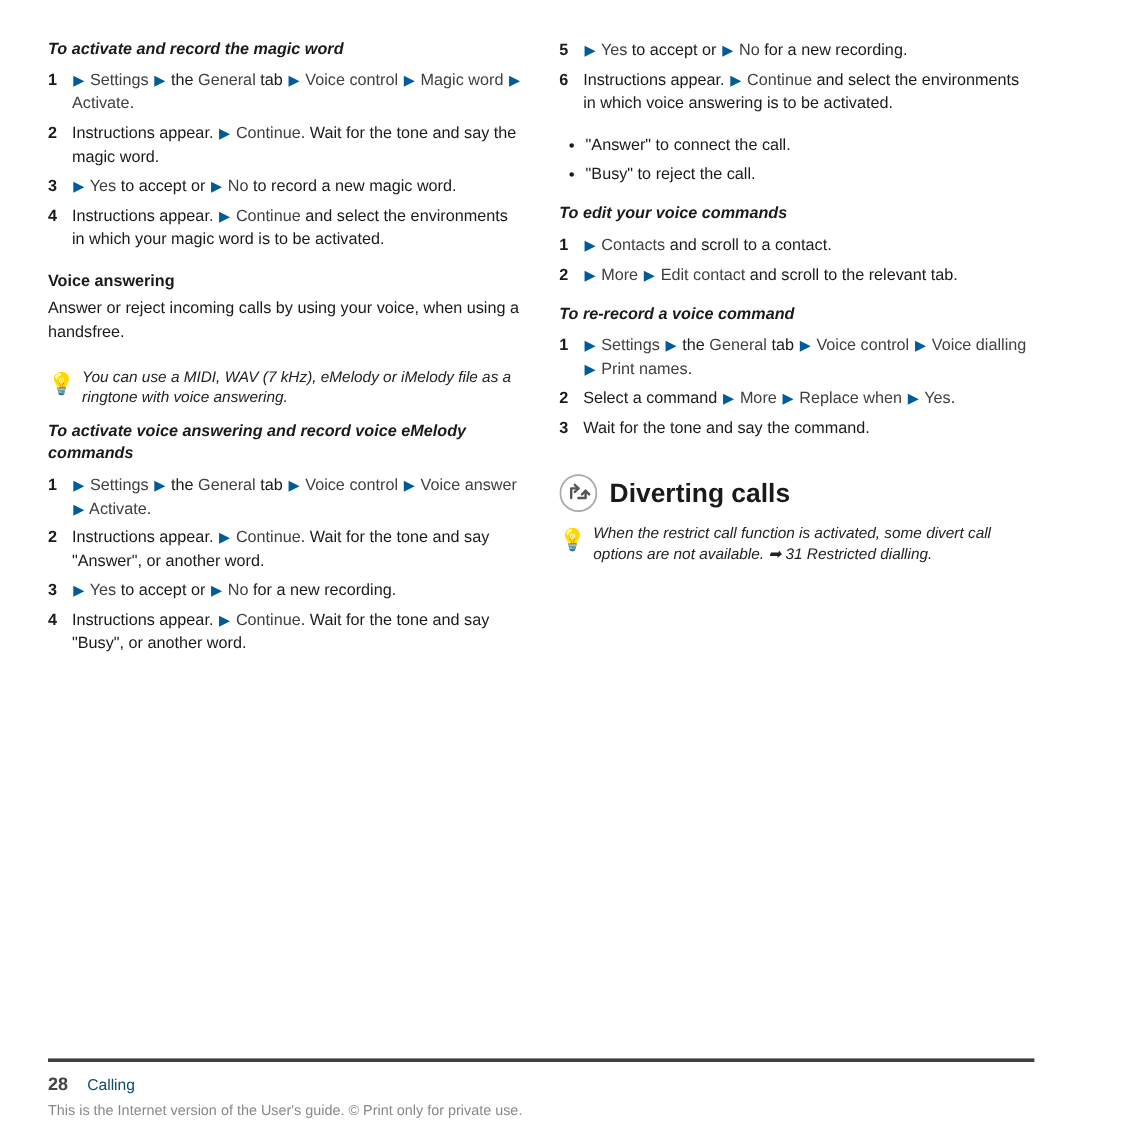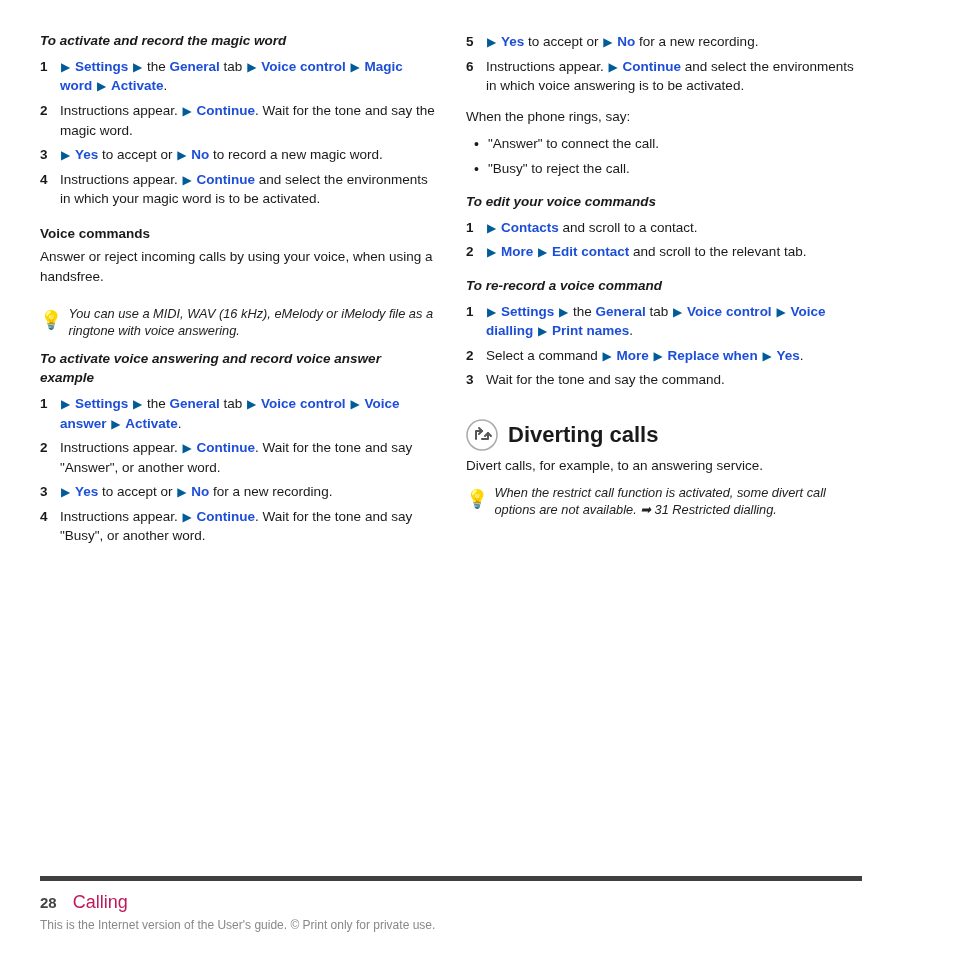--- a/index.html
+++ b/index.html
@@ -57,22 +57,22 @@
       min-width: 16px;
       margin-right: 4px;
       font-size: 13.5px;
     }
     .step-text {
       flex: 1;
       font-size: 13.5px;
       line-height: 1.45;
     }
     .link-blue {
-      color: #1d4ed8;
-      font-weight: bold;
+      color: #404040;
+      font-weight: normal;
     }
     .arrow {
       color: #005b99;
       font-size: 12px;
       margin: 0 1px;
     }
     .para {
       font-size: 13.5px;
       line-height: 1.45;
       margin-bottom: 8px;
@@ -121,37 +121,37 @@
       height: 32px;
       flex-shrink: 0;
     }
     .divert-title {
       font-size: 22px;
       font-weight: bold;
       color: #1a1a1a;
       line-height: 1.2;
     }
     .footer {
-      border-top: 5px solid #404040;
+      border-top: 3px solid #404040;
       padding-top: 8px;
       margin-top: 4px;
     }
     .footer-page {
       display: flex;
       align-items: baseline;
       gap: 16px;
     }
     .footer-num {
       font-size: 15px;
       font-weight: bold;
       color: #444;
     }
     .footer-section {
-      font-size: 18px;
-      color: #be185d;
+      font-size: 13px;
+      color: #0c4a6e;
     }
     .footer-notice {
       font-size: 12px;
       color: #888;
       margin-top: 2px;
     }
     .mb6 { margin-bottom: 6px; }
     .mb10 { margin-bottom: 10px; }
     .mb4 { margin-bottom: 4px; }
     .mt8 { margin-top: 8px; }
@@ -198,29 +198,29 @@
           </span>
         </li>
         <li>
           <span class="step-num">4</span>
           <span class="step-text">
             Instructions appear. <span class="arrow">▶</span> <span class="link-blue">Continue</span> and select the environments in which your magic word is to be activated.
           </span>
         </li>
       </ol>
 
-      <p class="section-title-bold mb4">Voice commands</p>
+      <p class="section-title-bold mb4">Voice answering</p>
       <p class="para mb10">Answer or reject incoming calls by using your voice, when using a handsfree.</p>
 
       <div class="tip-box">
         <span class="tip-icon">💡</span>
-        <span class="tip-text">You can use a MIDI, WAV (16 kHz), eMelody or iMelody file as a ringtone with voice answering.</span>
+        <span class="tip-text">You can use a MIDI, WAV (7 kHz), eMelody or iMelody file as a ringtone with voice answering.</span>
       </div>
 
-      <p class="section-title-italic mb6">To activate voice answering and record voice answer example</p>
+      <p class="section-title-italic mb6">To activate voice answering and record voice eMelody commands</p>
 
       <ol class="step-list">
         <li>
           <span class="step-num">1</span>
           <span class="step-text">
             <span class="arrow">▶</span> <span class="link-blue">Settings</span> <span class="arrow">▶</span> the <span class="link-blue">General</span> tab <span class="arrow">▶</span> <span class="link-blue">Voice control</span> <span class="arrow">▶</span> <span class="link-blue">Voice answer</span> <span class="arrow">▶</span> <span class="link-blue">Activate</span>.
           </span>
         </li>
         <li>
           <span class="step-num">2</span>
@@ -253,21 +253,20 @@
           </span>
         </li>
         <li>
           <span class="step-num">6</span>
           <span class="step-text">
             Instructions appear. <span class="arrow">▶</span> <span class="link-blue">Continue</span> and select the environments in which voice answering is to be activated.
           </span>
         </li>
       </ol>
 
-      <p class="para mb4">When the phone rings, say:</p>
       <ul class="bullet-list mb10">
         <li>
           <span class="bullet-dot">•</span>
           <span>"Answer" to connect the call.</span>
         </li>
         <li>
           <span class="bullet-dot">•</span>
           <span>"Busy" to reject the call.</span>
         </li>
       </ul>
@@ -318,21 +317,20 @@
               <circle cx="16" cy="16" r="15" fill="none" stroke="#aaa" stroke-width="1.5"></circle>
 
               <path d="M10 20 L10 12 L16 12" fill="none" stroke="#555" stroke-width="2" stroke-linecap="round" stroke-linejoin="round"></path>
               <path d="M13 9 L16 12 L13 15" fill="none" stroke="#555" stroke-width="2" stroke-linecap="round" stroke-linejoin="round"></path>
               <path d="M16 20 L22 20 L22 14" fill="none" stroke="#555" stroke-width="2" stroke-linecap="round" stroke-linejoin="round"></path>
               <path d="M19 17 L22 14 L25 17" fill="none" stroke="#555" stroke-width="2" stroke-linecap="round" stroke-linejoin="round"></path>
             </svg>
           </div>
           <span class="divert-title">Diverting calls</span>
         </div>
-        <p class="para">Divert calls, for example, to an answering service.</p>
         <div class="tip-box mt8">
           <span class="tip-icon">💡</span>
           <span class="tip-text">
             <em>When the restrict call function is activated, some divert call options are not available.</em> ➡ <em>31 Restricted dialling.</em>
           </span>
         </div>
       </div>
 
     </div>
   </div>

